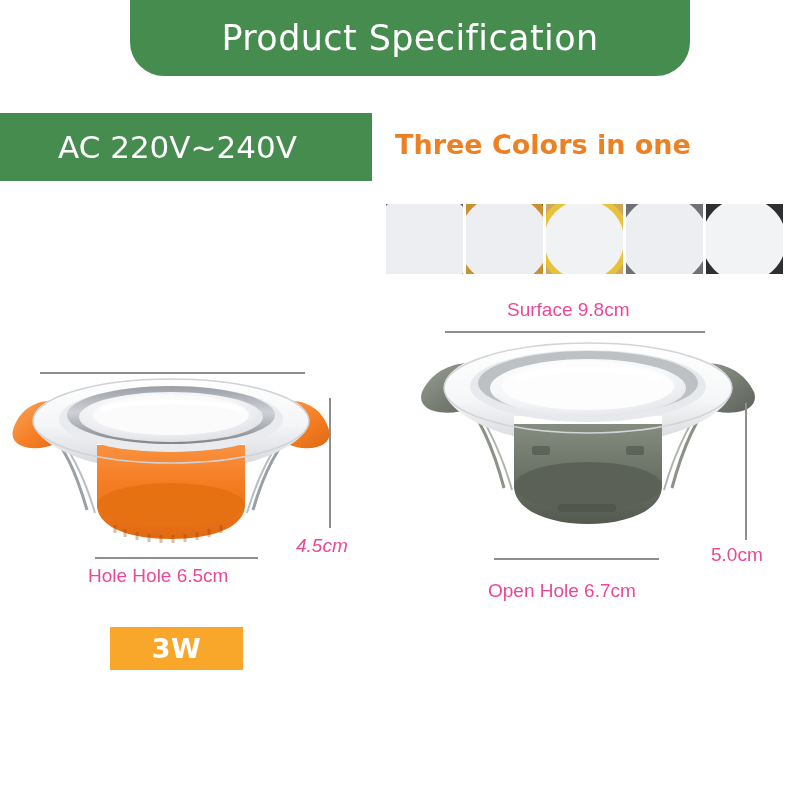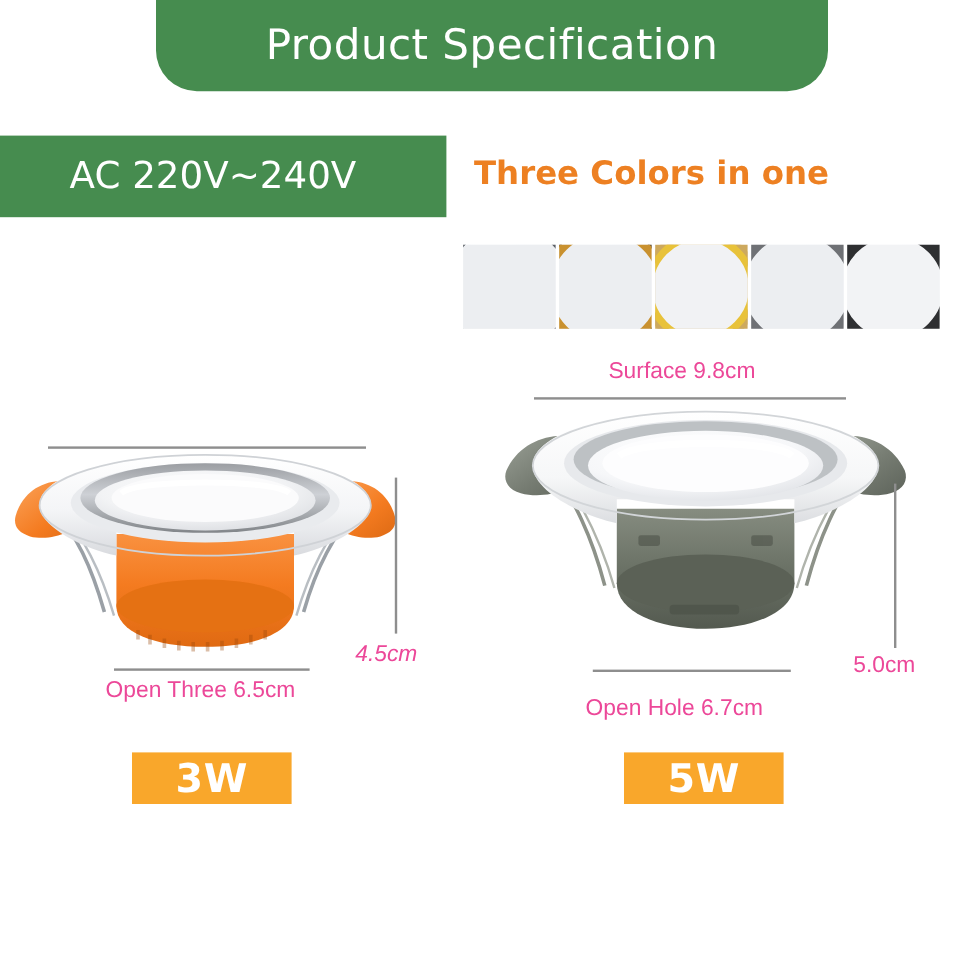--- a/index.html
+++ b/index.html
@@ -167,21 +167,21 @@
     position: absolute;
     width: 133px;
     height: 43px;
     background: #F9A72B;
     display: flex;
     align-items: center;
     justify-content: center;
   }
   .watt-badge span {
     color: #ffffff;
-    font-size: 33px;
+    font-size: 27px;
     font-weight: 700;
     font-family: "DejaVu Sans", sans-serif;
     letter-spacing: 0.5px;
   }
 </style>
 </head>
 <body>
 
 <div class="page">
 
@@ -275,21 +275,21 @@
       <ellipse cx="166" cy="46" rx="138" ry="42" fill="none" stroke="#cfd2d6" stroke-width="1.5"></ellipse>
 
       <ellipse cx="166" cy="44" rx="112" ry="33" fill="#e9ebee"></ellipse>
       <ellipse cx="166" cy="40" rx="104" ry="29" fill="url(#chrome3)" opacity="0.85"></ellipse>
       <ellipse cx="166" cy="42" rx="92" ry="25" fill="url(#inner3)"></ellipse>
       <ellipse cx="166" cy="40" rx="78" ry="20" fill="#fbfbfc"></ellipse>
       <path d="M96 36 C 110 24, 222 24, 236 36" stroke="#ffffff" stroke-width="5" fill="none" opacity="0.9"></path>
     </svg>
 
     <div class="dim-line-h" style="left:95px;top:557px;width:163px;"></div>
-    <div class="dim-label" style="left:88px;top:565px;">Open Three 6.5cm</div>
+    <div class="dim-label" style="left:88px;top:565px;">Hole Hole 6.5cm</div>
 
     <div class="dim-line-v" style="left:329px;top:398px;height:130px;"></div>
     <div class="dim-label" style="left:296px;top:535px;font-style:italic;">4.5cm</div>
   </div>
 
   <div class="watt-badge" style="left:110px;top:627px;">
     <span>3W</span>
   </div>
 
   <div class="product" style="left:400px;top:0;width:400px;height:700px;">
@@ -349,17 +349,14 @@
       <path d="M108 42 C 124 28, 238 28, 252 42" stroke="#ffffff" stroke-width="6" fill="none" opacity="0.95"></path>
     </svg>
 
     <div class="dim-line-h" style="left:94px;top:558px;width:165px;"></div>
     <div class="dim-label" style="left:88px;top:580px;">Open Hole 6.7cm</div>
 
     <div class="dim-line-v" style="left:345px;top:403px;height:137px;"></div>
     <div class="dim-label" style="left:311px;top:544px;">5.0cm</div>
   </div>
 
-  <div class="watt-badge" style="left:520px;top:627px;">
-    <span>5W</span>
-  </div>
 
 </div>
 
 </body></html>

